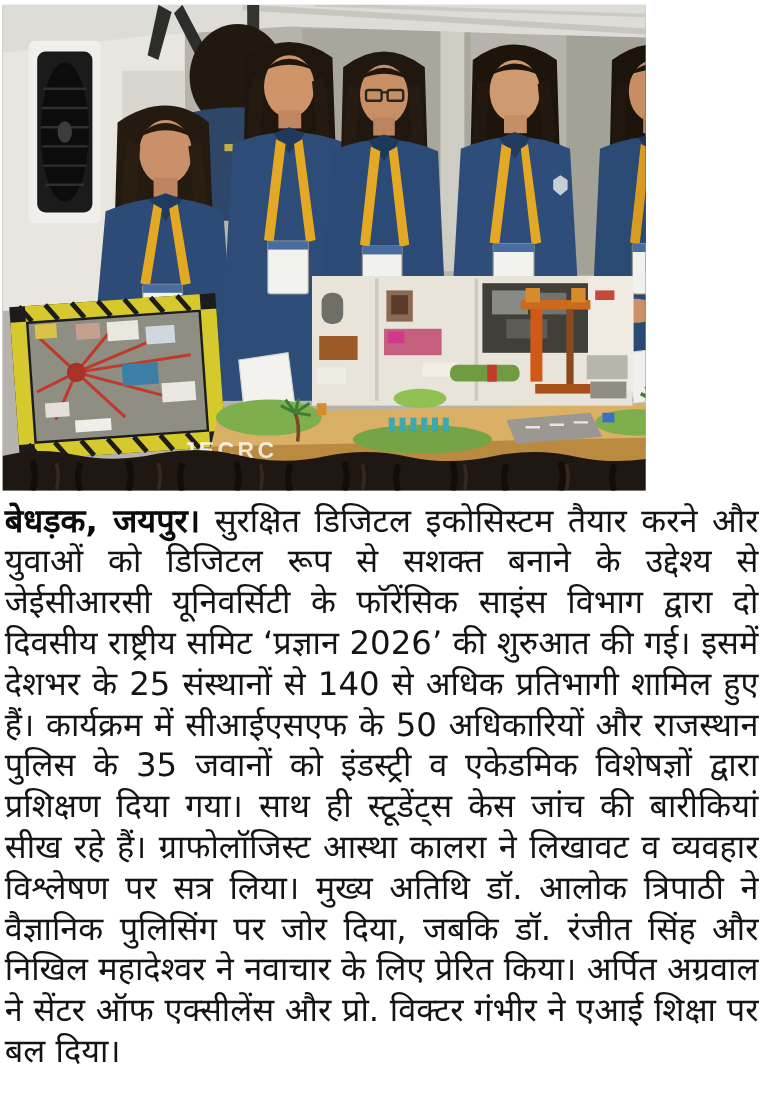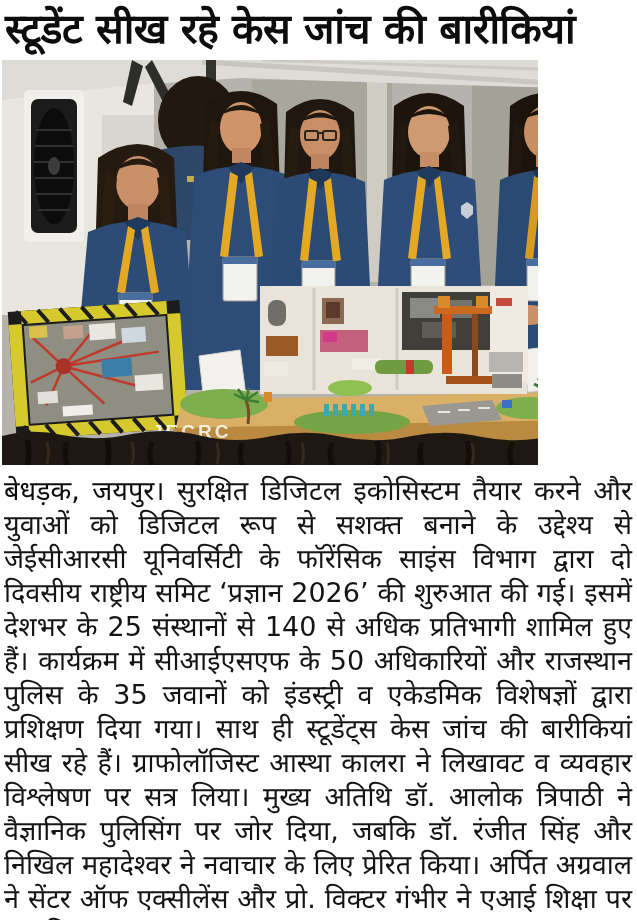--- a/index.html
+++ b/index.html
@@ -16,28 +16,27 @@
   .photo {
     margin:4px 2px 0 2px; width:536px; height:405px; overflow:hidden;
     background:#b5b3ab;
   }
   .photo svg { display:block; }
   .article-text {
     margin:0; padding:9px 5px 0 4px;
     font-size:27px; line-height:34px; text-align:justify; color:#141414;
     font-family:"DejaVu Sans","Liberation Sans",sans-serif;
   }
-  .article-text strong { font-weight:400; color:#0b0b0b; }
+  .article-text strong { font-weight:700; color:#0b0b0b; }
 </style>
 </head>
 <body>
 
 <div class="page">
 
-  <h1 class="headline">स्टूडेंट सीख रहे केस जांच की बारीकियां</h1>
 
   <figure class="photo" style="margin:4px 2px 0 2px;">
     <svg width="633" height="405" viewBox="0 0 633 405" xmlns="http://www.w3.org/2000/svg">
 
       <g>
         <rect x="0" y="0" width="633" height="405" fill="#b5b3ab"></rect>
         <rect x="250" y="20" width="140" height="200" fill="#a8a79b"></rect>
         <rect x="470" y="15" width="125" height="210" fill="#a3a296"></rect>
         <rect x="365" y="22" width="20" height="200" fill="#cfccc4"></rect>
         <rect x="0" y="0" width="152" height="255" fill="#e8e6df"></rect>

